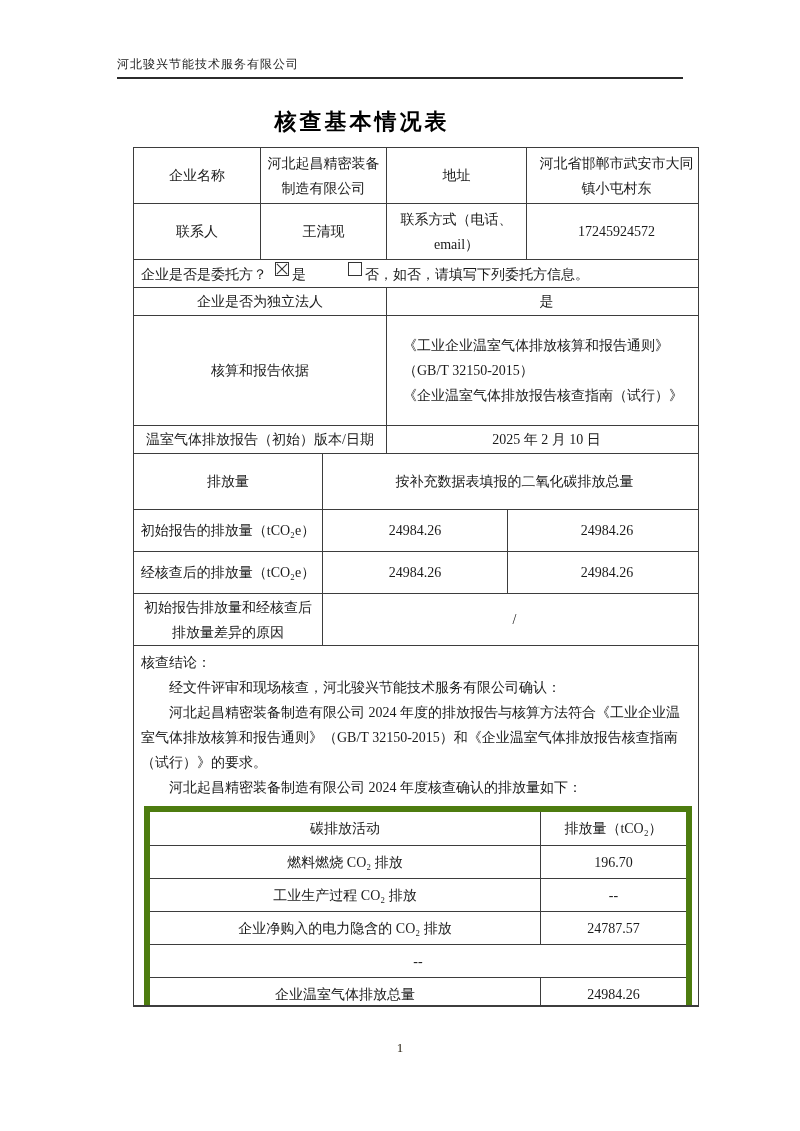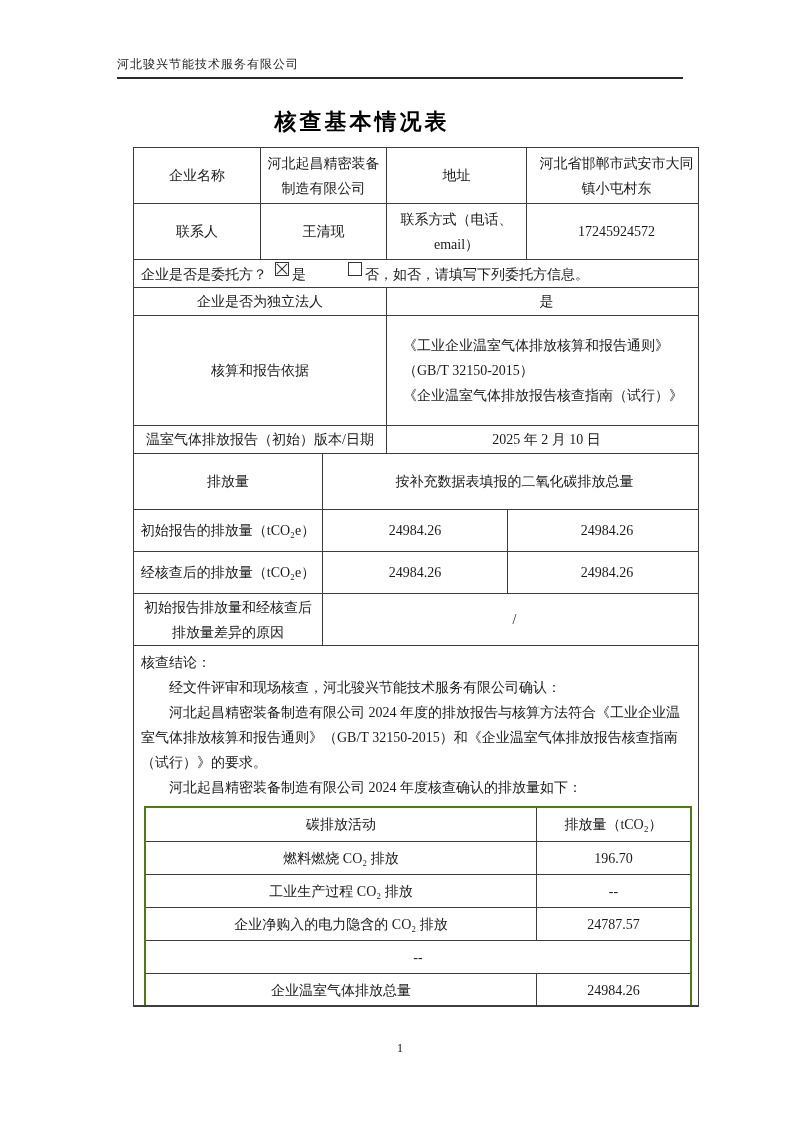--- a/index.html
+++ b/index.html
@@ -50,21 +50,21 @@
   .cb{width:14px;height:14px;border:1px solid #333;display:inline-block;
       box-sizing:border-box;position:relative;flex:0 0 auto;}
   .cb svg{position:absolute;left:0;top:0;width:100%;height:100%;}
   .ml6{margin-left:8px}.ml2{margin-left:3px}.ml40{margin-left:42px}
   
   .conc{display:block;text-align:left;padding:4px 7px 0 7px;}
   .conc p{margin:0;font-size:14px;line-height:25px;}
   .indent{text-indent:2em;}
   
   .itbl{
-    margin:6px 2px 0 3px;width:548px;border:2px solid #4d7c0f;
+    margin:6px 2px 0 3px;width:548px;border:6px solid #4d7c0f;
     box-sizing:border-box;
   }
   .itbl .irow{display:flex;border-top:1px solid #3d3d3d;box-sizing:border-box;height:33px;}
   .itbl .irow:first-child{border-top:none;}
   .icell{
     box-sizing:border-box;display:flex;align-items:center;justify-content:center;
     font-size:14px;border-left:1px solid #3d3d3d;overflow:hidden;
   }
   .icell:first-child{border-left:none;flex:0 0 390px;}
   .icell.val{flex:1 1 auto;}

